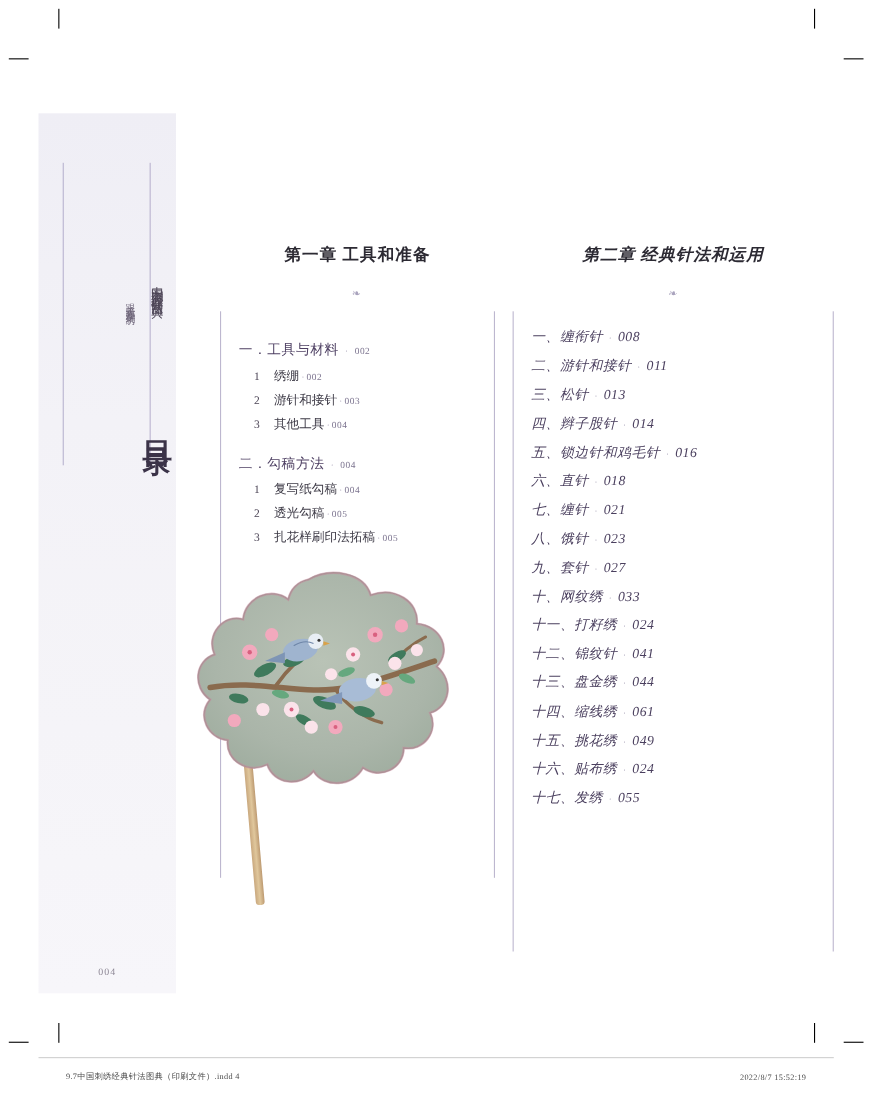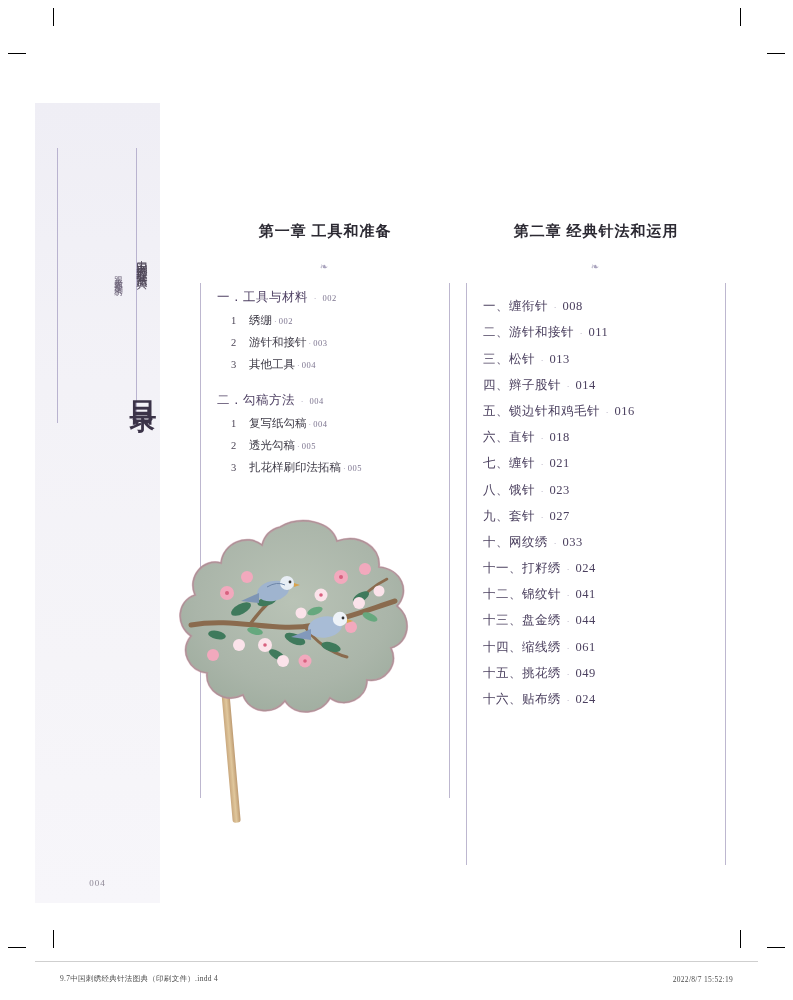--- a/index.html
+++ b/index.html
@@ -98,21 +98,21 @@
     color: #8e8896;
     letter-spacing: 1px;
   }
 
   
   .col {
     position: absolute;
     top: 222px;
   }
   .col1 { left: 200px; width: 250px; }
-  .col2 { left: 466px; width: 260px; }
+  .col2 { left: 466px; width: 292px; font-style: italic; }
 
   .chap-head {
     text-align: center;
     font-size: 15px;
     font-weight: bold;
     color: #2c2a33;
     letter-spacing: 1px;
     margin-bottom: 20px;
   }
   .ornament {
@@ -129,21 +129,21 @@
     border-left: 1px solid #bdb7cf;
     border-right: 1px solid #bdb7cf;
     padding: 6px 0 10px 0;
     box-sizing: border-box;
   }
 
   .lv1 {
     color: #4d3f62;
     font-size: 12.5px;
     letter-spacing: 0.5px;
-    margin: 0 0 4px 16px;
+    margin: 21px 0 4px 16px;
   }
   .lv1 .pg, .lv2 .pg {
     font-size: 8.5px;
     color: #7d7590;
     font-family: "Liberation Serif", serif;
     letter-spacing: 0.5px;
   }
   .lv2 {
     color: #3d3a46;
     font-size: 11.5px;
@@ -364,20 +364,25 @@
       </div>
       <div class="c2item">
         <span>十五、挑花绣</span>
         <span class="dot">·</span>
         <span class="pg">049</span>
       </div>
       <div class="c2item">
         <span>十六、贴布绣</span>
         <span class="dot">·</span>
         <span class="pg">024</span>
+      </div>
+      <div class="c2item">
+        <span>十七、发绣</span>
+        <span class="dot">·</span>
+        <span class="pg">055</span>
       </div>
 
     </div>
   </div>
 
   <div class="fan-wrap">
     <svg width="270" height="330" viewBox="0 0 270 330" xmlns="http://www.w3.org/2000/svg">
       <defs>
         <radialGradient id="fanfill" cx="50%" cy="42%" r="62%">
           <stop offset="0%" stop-color="#b9c3b6"></stop>

